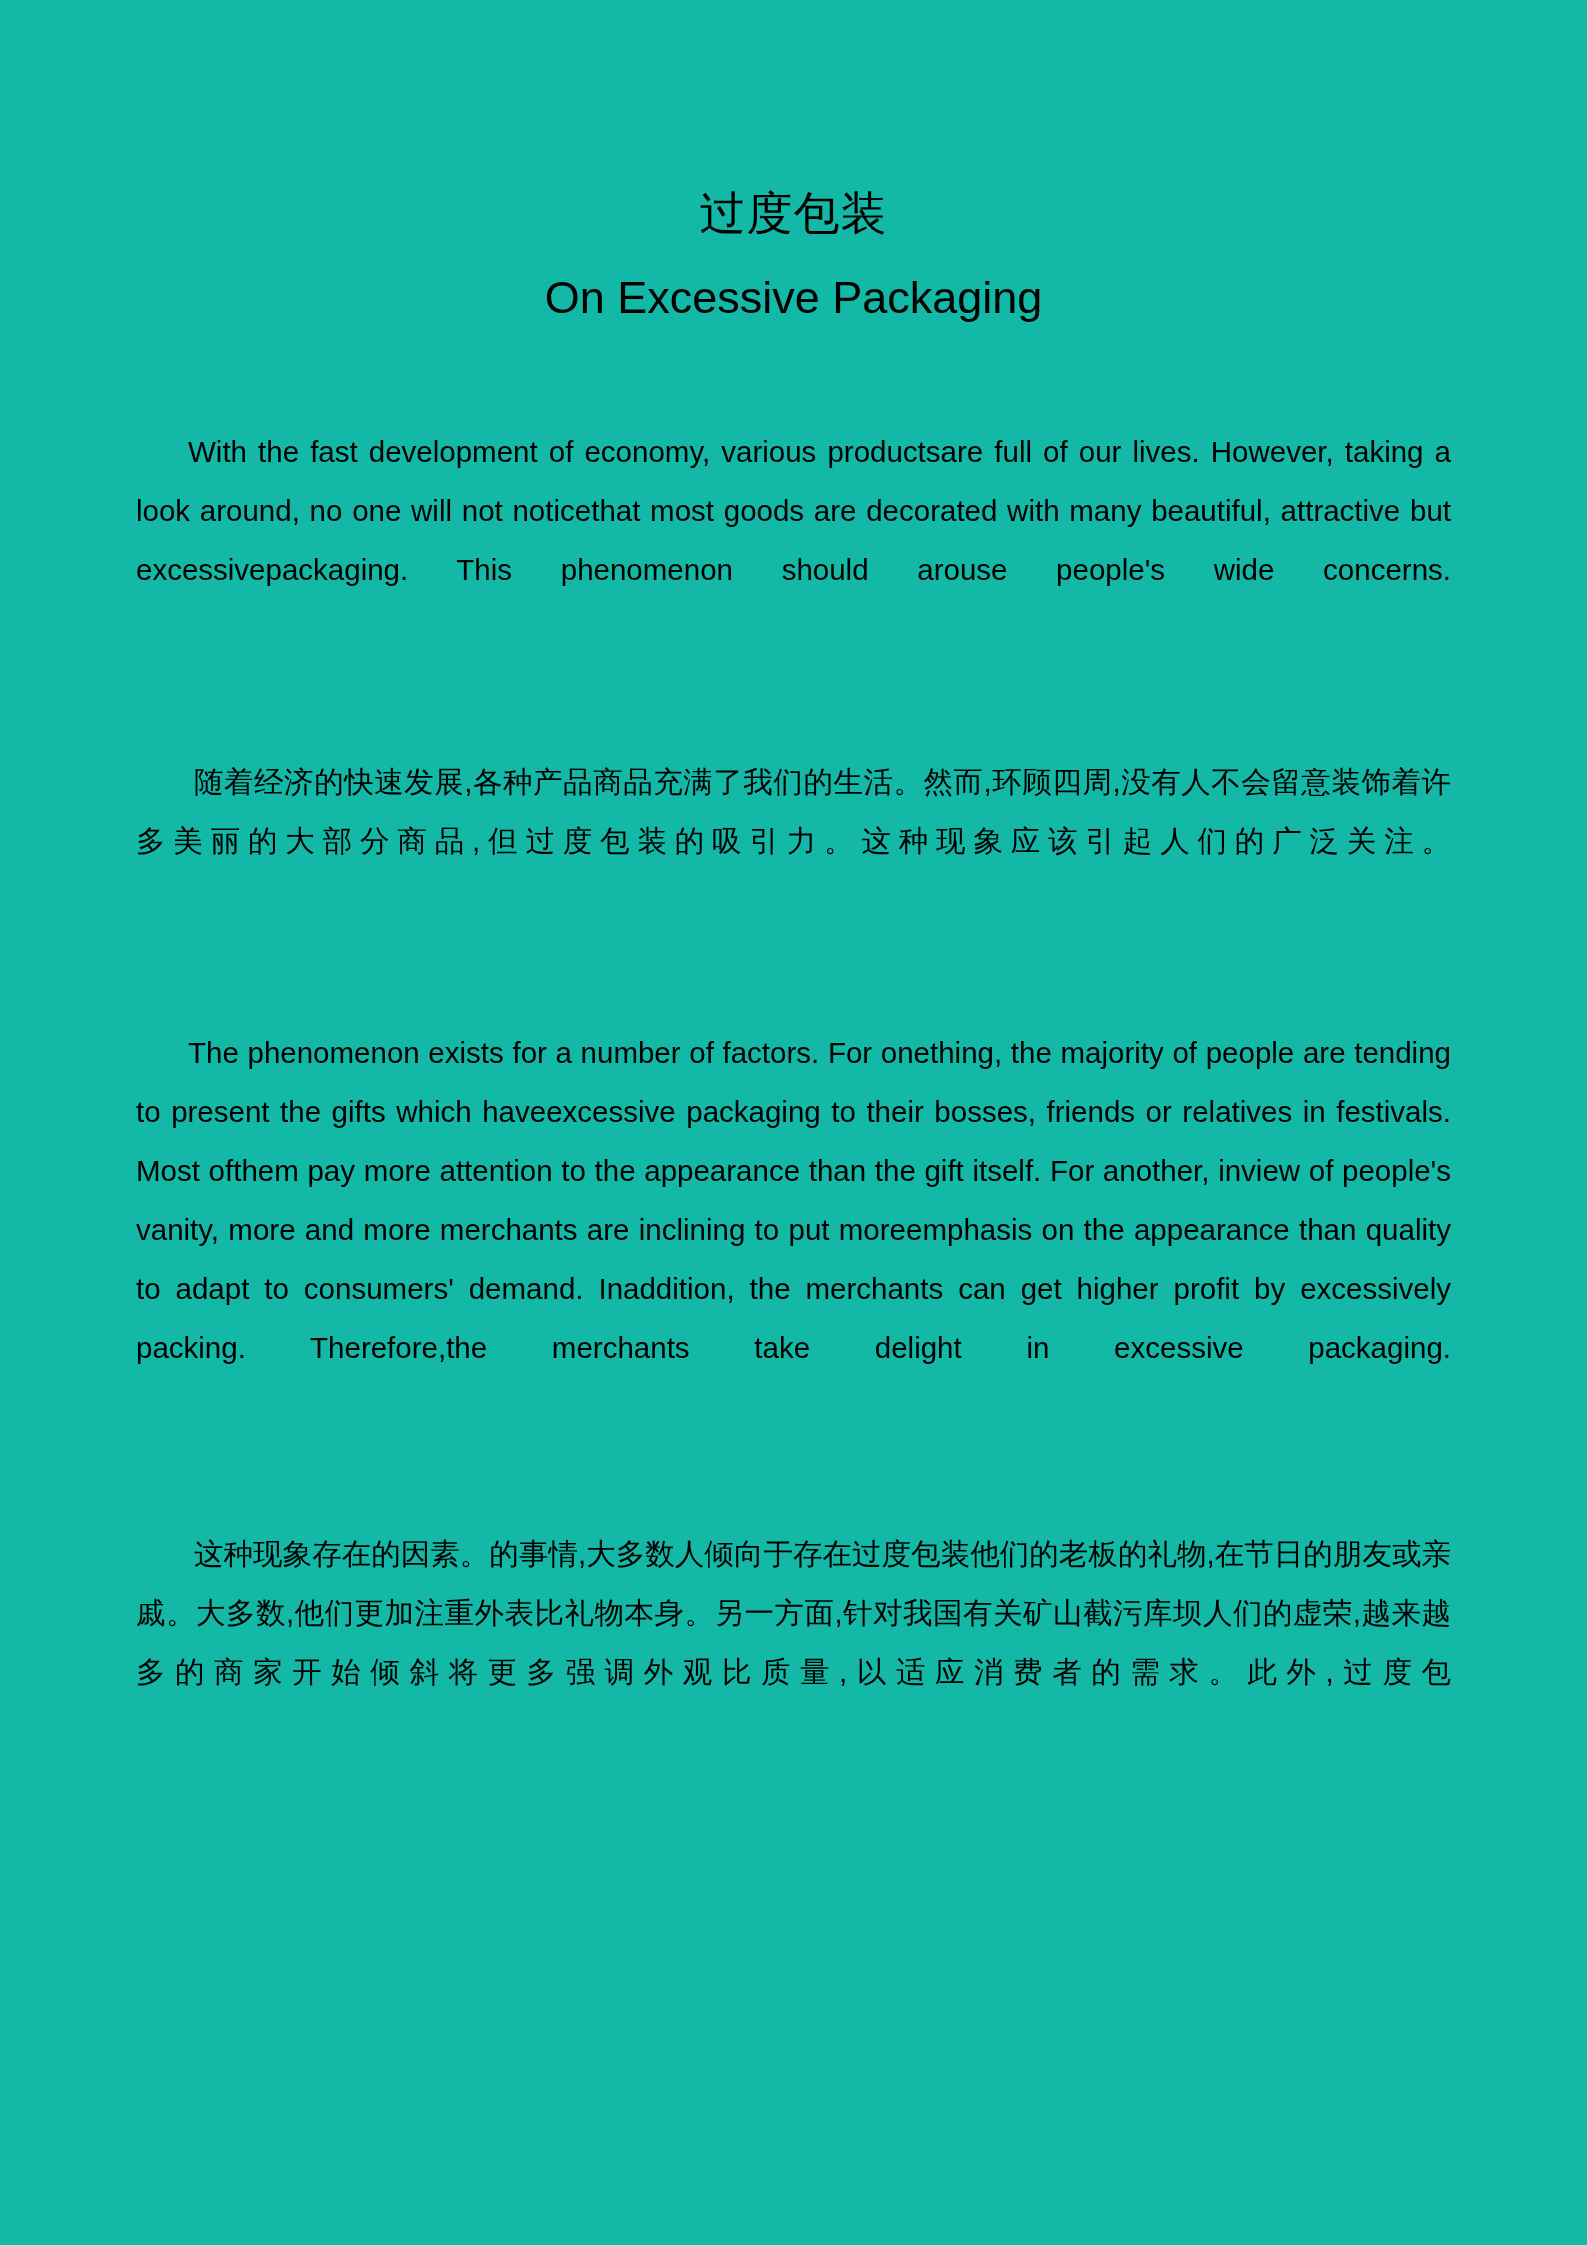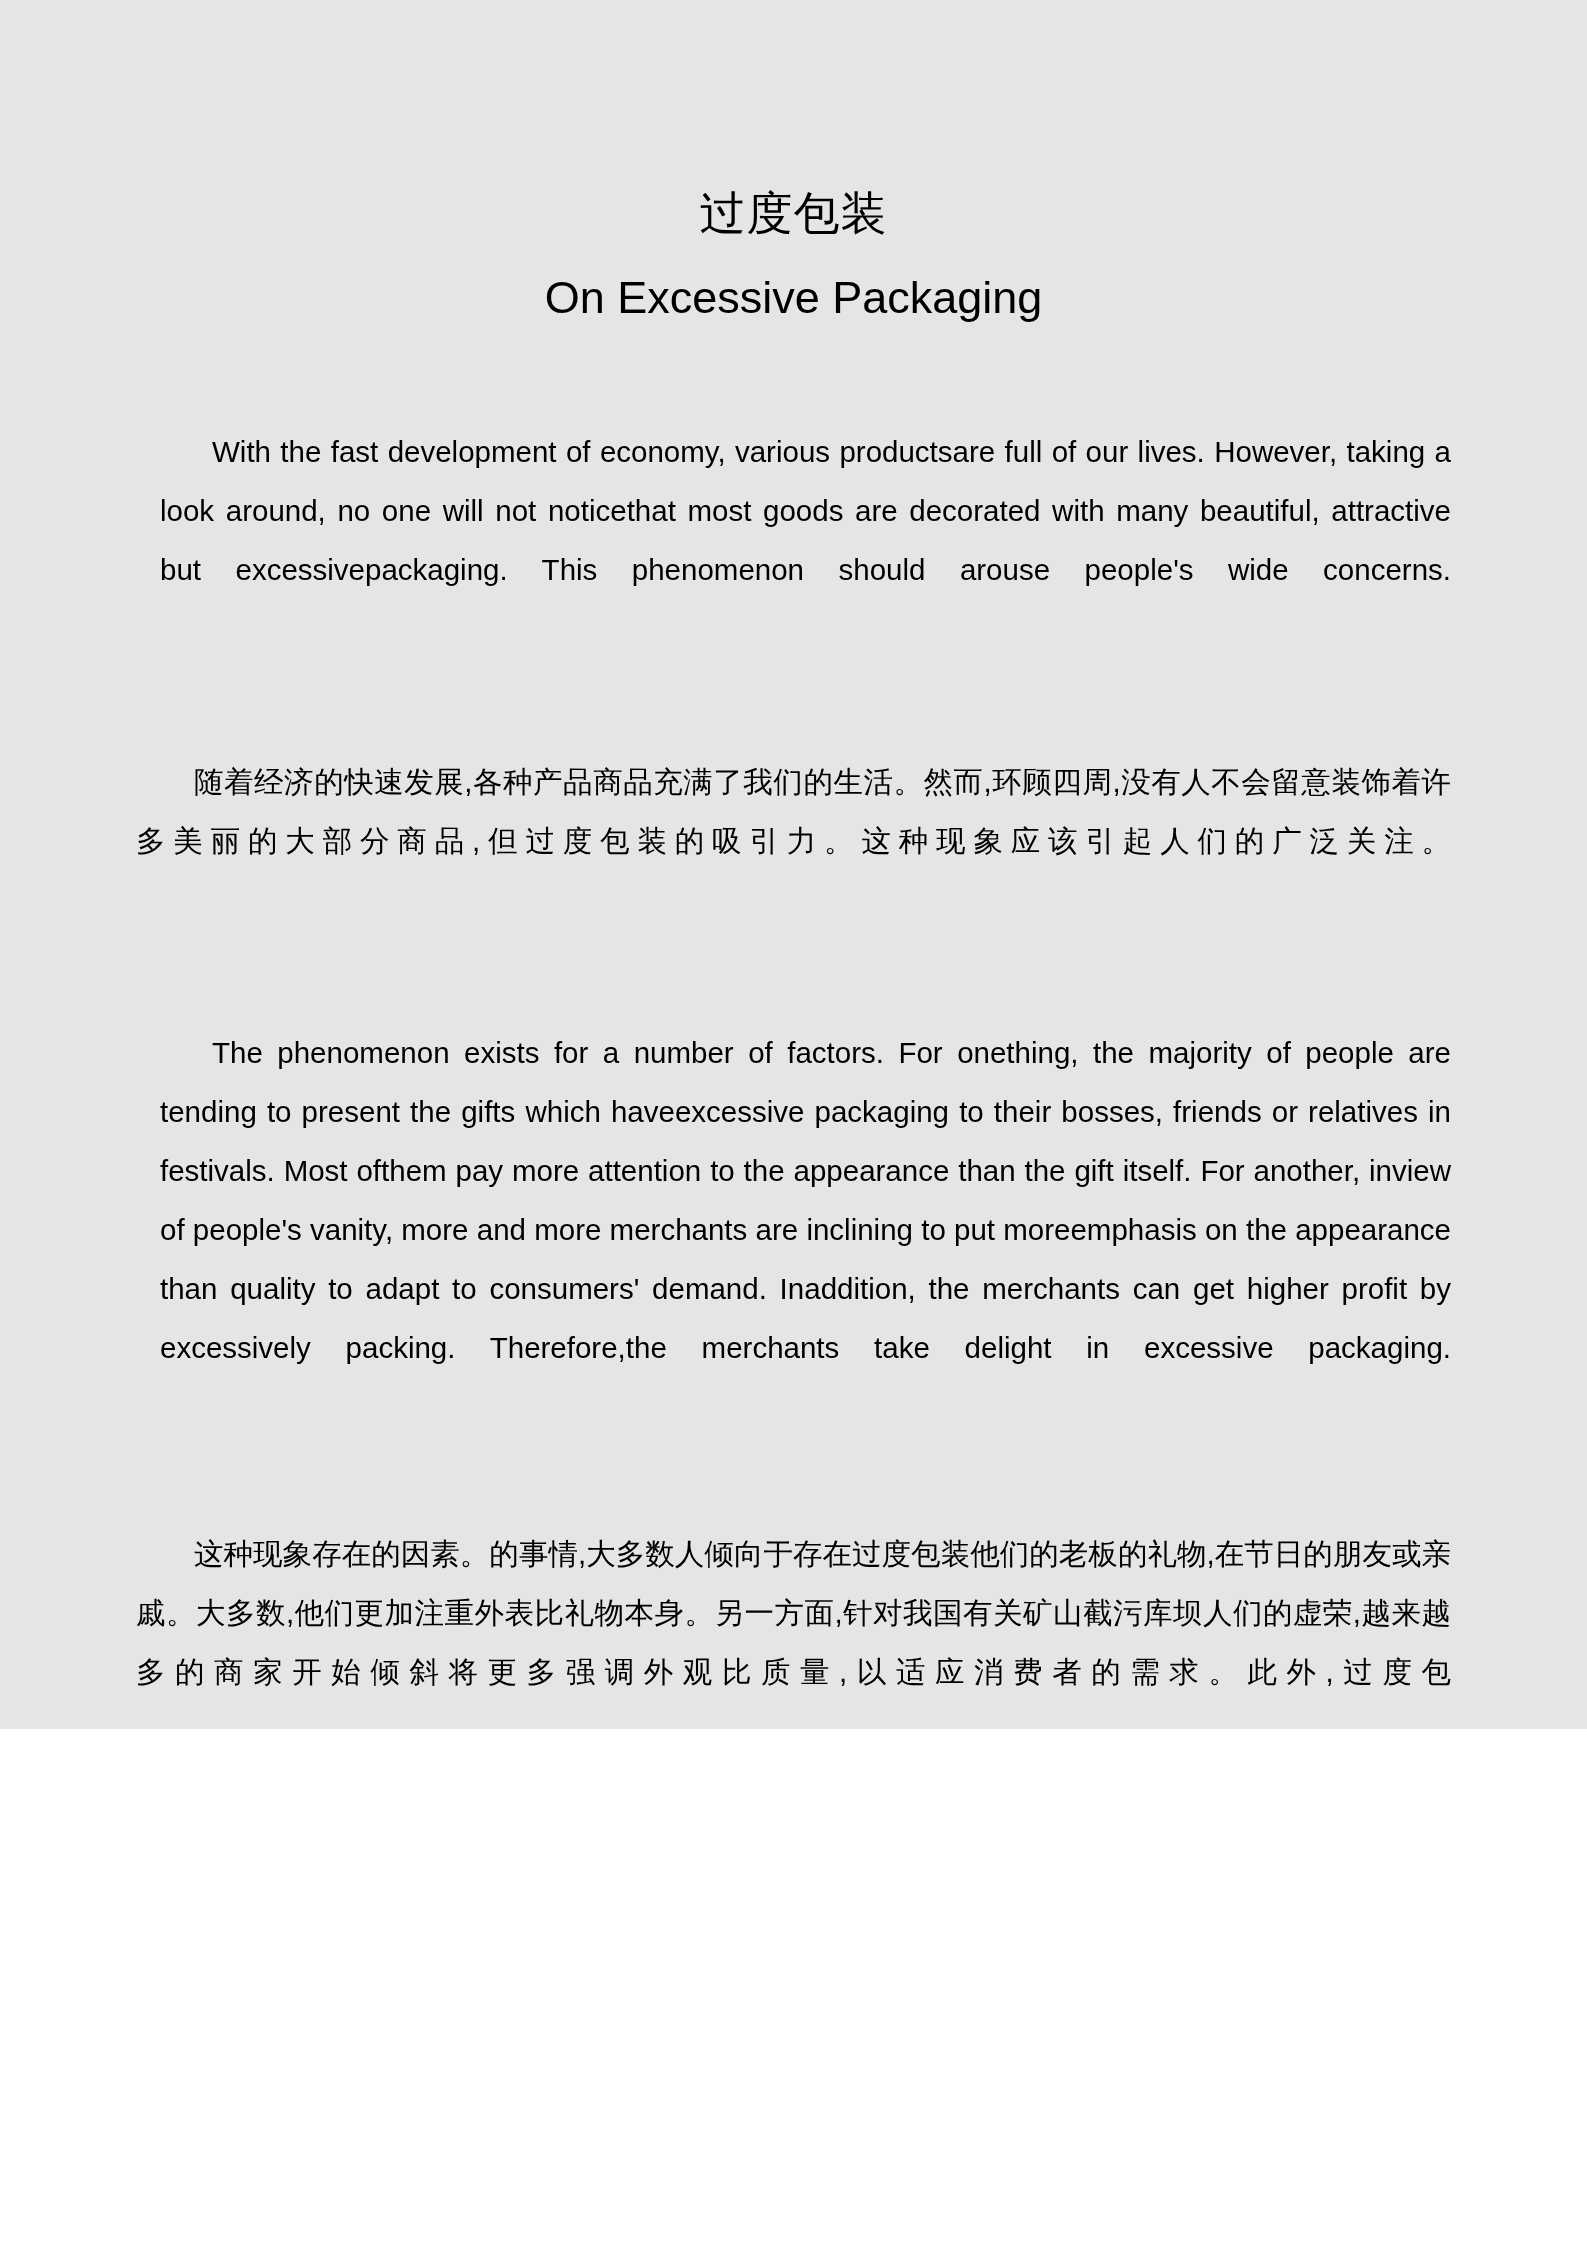--- a/index.html
+++ b/index.html
@@ -4,22 +4,22 @@
 <style>
   html, body {
     margin: 0;
     padding: 0;
     background: #ffffff;
   }
 
   .page {
     position: relative;
     width: 1587px;
-    height: 1729px;
-    background: #e5e5e5;
+    height: 2245px;
+    background: #14b8a6;
     margin: 0 auto;
     overflow: hidden;
     box-sizing: border-box;
     padding-left: 44px;
   }
 
   .content {
     position: absolute;
     left: 136px;
     top: 0;
@@ -54,21 +54,20 @@
     font-size: 29.5px;
     color: #000000;
     line-height: 59px;
     text-align: justify;
     text-justify: inter-word;
     margin: 0;
   }
 
   .para-en {
     text-indent: 52px;
-    margin-left: 24px;
   }
 
   .para-cn {
     text-indent: 58px;
     letter-spacing: 0px;
     text-align: justify;
   }
 
   
   .para.justify-all {

